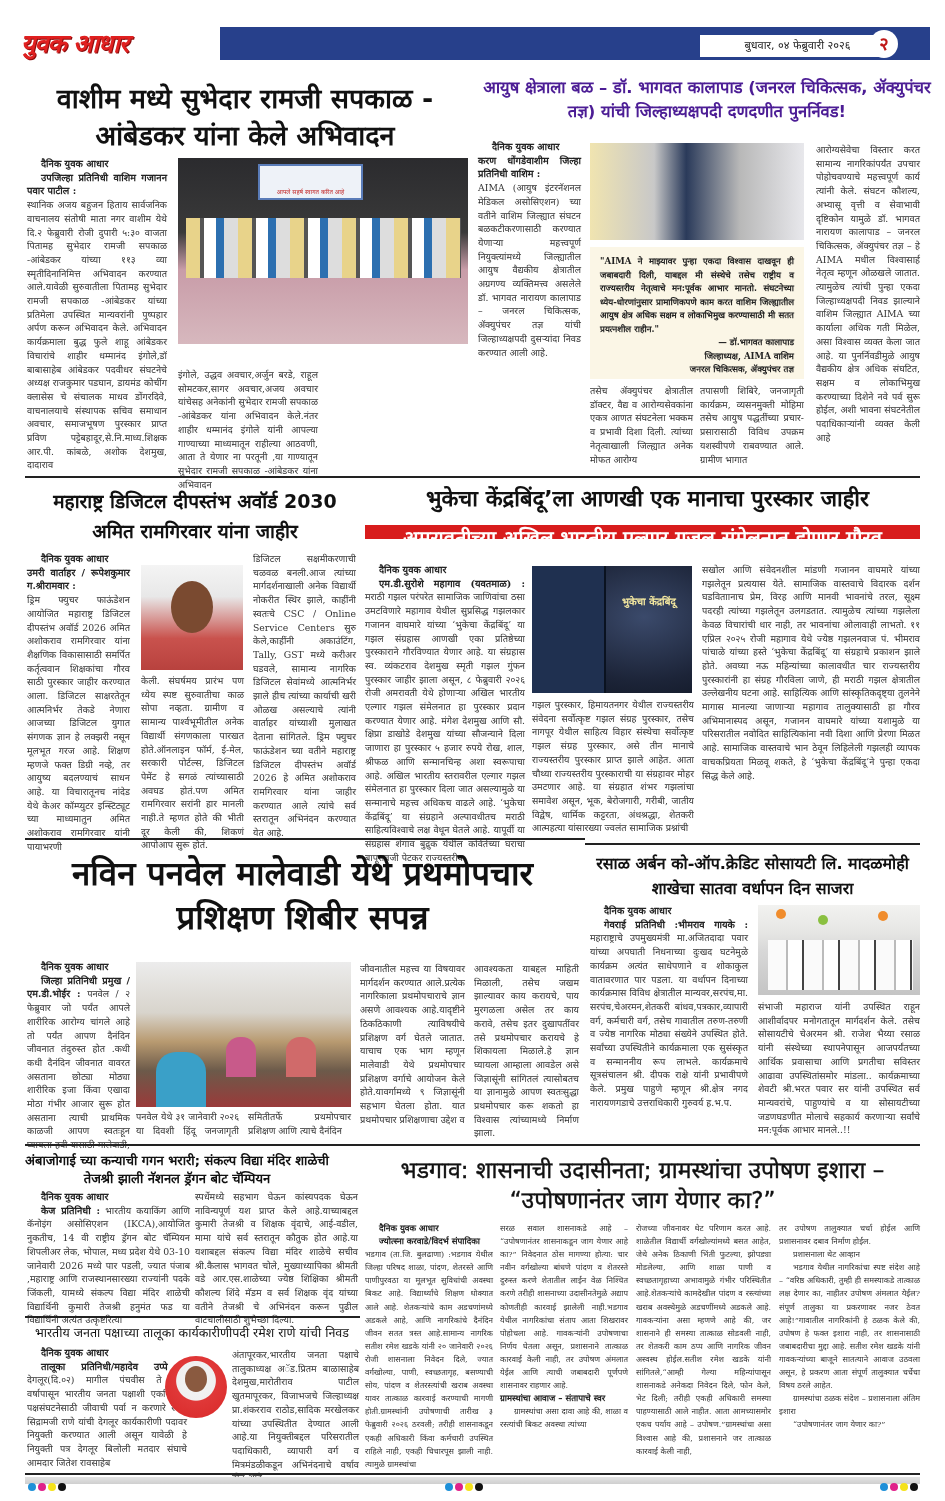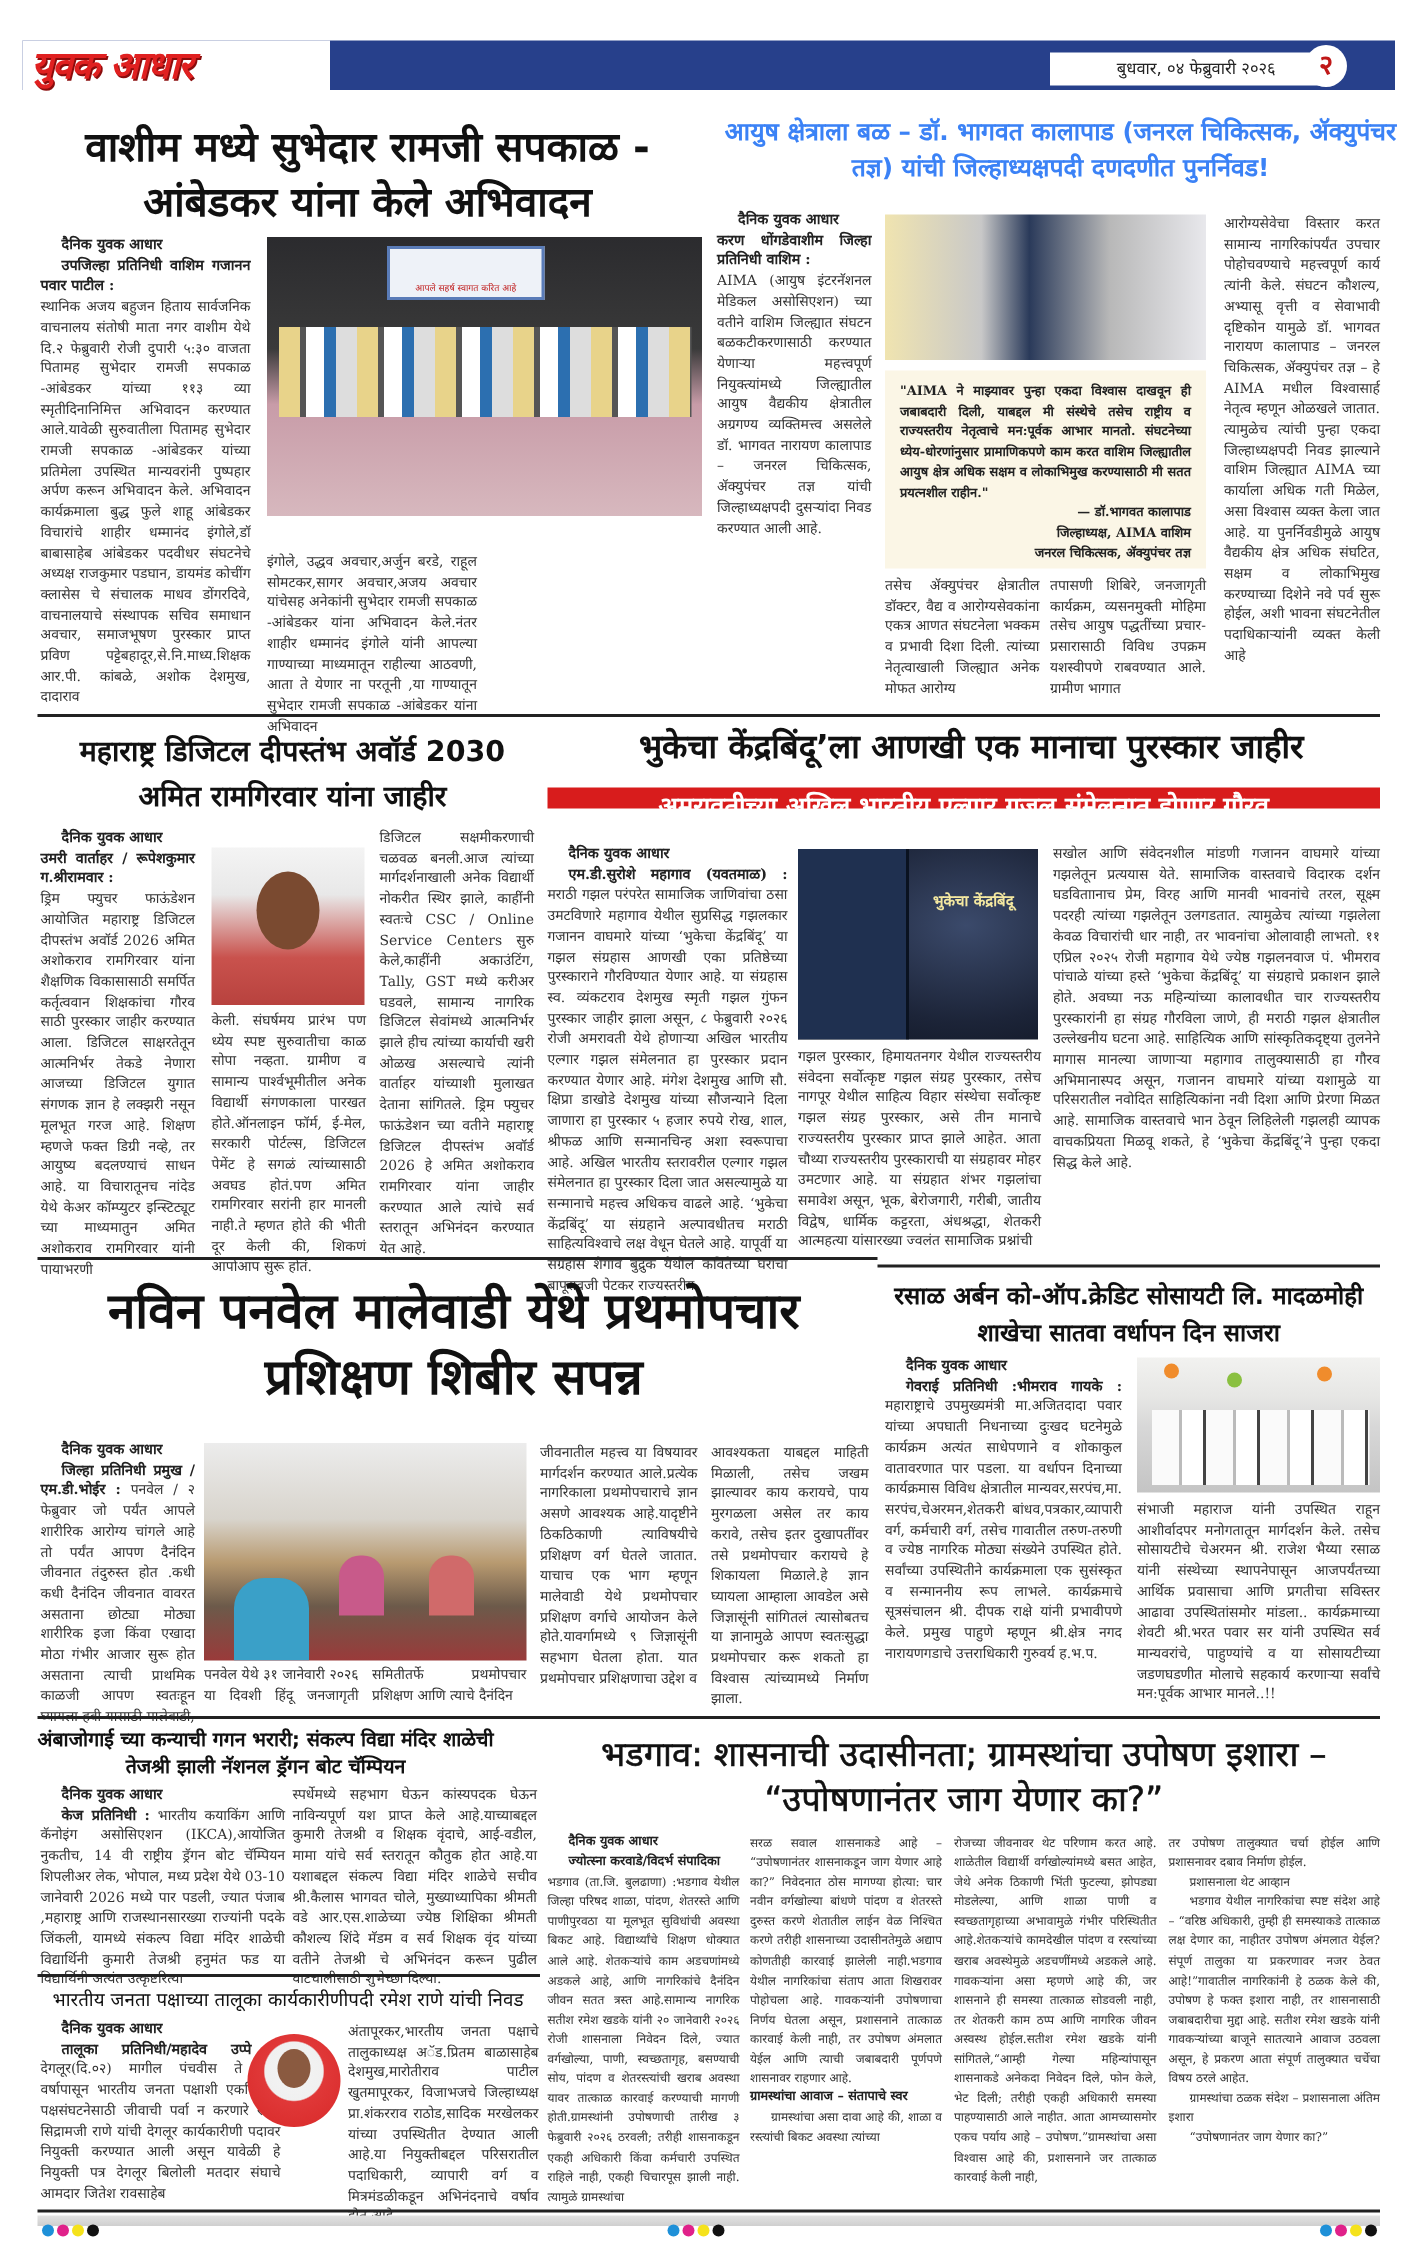--- a/index.html
+++ b/index.html
@@ -3,21 +3,21 @@
 <meta charset="utf-8">
 <style>
 *{box-sizing:border-box;margin:0;padding:0}
 body{width:945px;height:1501px;background:#fff;font-family:"DejaVu Serif",serif;color:#222;position:relative;overflow:hidden}
 .abs{position:absolute}
 .masthead{left:15px;top:27px;width:915px;height:33px;background:#27408b}
 .logo{left:15px;top:27px;width:205px;height:33px;background:#fff;color:#e02020;font-family:"DejaVu Sans",sans-serif;font-weight:bold;font-size:25px;line-height:33px;padding-left:6px;letter-spacing:-1px;font-style:italic;text-shadow:1px 1px 0 #8a0c0c}
 .datebox{left:700px;top:35px;width:195px;height:22px;background:#fff;font-size:11px;line-height:22px;text-align:center;font-family:"DejaVu Sans",sans-serif;color:#222;border-radius:0 12px 12px 0}
 .pagenum{left:870px;top:30px;width:28px;height:28px;border-radius:50%;background:#fff;color:#c01818;font-size:18px;font-weight:bold;text-align:center;line-height:28px;font-family:"DejaVu Sans",sans-serif}
 .hl{font-family:"DejaVu Sans",sans-serif;font-weight:bold;color:#111;text-align:center;line-height:1.2}
-.hl-red{color:#3b82f6}
+.hl-red{color:#4c1d95}
 .body{font-size:9.3px;line-height:13.7px;text-align:justify;color:#333}
 .body p{text-indent:14px}
 .byline{font-weight:bold;font-size:9.6px;color:#222}
 .rule{height:2px;background:#222}
 .photo{overflow:hidden}
 .quote{background:#fbf6e6;font-size:9.6px;line-height:14px;font-weight:bold;padding:8px 10px;color:#222}
 .quote .q-sign{text-align:right}
 .redbar{background:#d81c1c;color:#fff;font-family:"DejaVu Sans",sans-serif;font-weight:bold;text-align:center}
 .regmark{display:inline-block;width:8px;height:8px;border-radius:50%;margin-right:2px}
 .botbar{height:7px;background:linear-gradient(#e3e3e3,#cfcfcf)}
@@ -69,21 +69,21 @@
   <div class="byline">उमरी वार्ताहर / रूपेशकुमार ग.श्रीरामवार :</div>
   <div>ड्रिम फ्युचर फाऊंडेशन आयोजित महाराष्ट्र डिजिटल दीपस्तंभ अवॉर्ड 2026 अमित अशोकराव रामगिरवार यांना शैक्षणिक विकासासाठी समर्पित कर्तृत्ववान शिक्षकांचा गौरव साठी पुरस्कार जाहीर करण्यात आला. डिजिटल साक्षरतेतून आत्मनिर्भर तेकडे नेणारा आजच्या डिजिटल युगात संगणक ज्ञान हे लक्झरी नसून मूलभूत गरज आहे. शिक्षण म्हणजे फक्त डिग्री नव्हे, तर आयुष्य बदलण्याचं साधन आहे. या विचारातूनच नांदेड येथे केअर कॉम्प्युटर इन्स्टिट्यूट च्या माध्यमातुन अमित अशोकराव रामगिरवार यांनी पायाभरणी</div>
 </div>
 <div class="abs photo" style="left:141px;top:565px;width:102px;height:105px;background:linear-gradient(180deg,#f4f4f4 0%,#e8e8e8 30%,#c9524d 70%,#b8423e 100%)">
   <div style="position:absolute;left:30px;top:16px;width:42px;height:52px;border-radius:50%;background:#7a4a30"></div>
 </div>
 <div class="abs body" style="left:141px;top:674px;width:103px">केली. संघर्षमय प्रारंभ पण ध्येय स्पष्ट सुरुवातीचा काळ सोपा नव्हता. ग्रामीण व सामान्य पार्श्वभूमीतील अनेक विद्यार्थी संगणकाला पारखत होते.ऑनलाइन फॉर्म, ई-मेल, सरकारी पोर्टल्स, डिजिटल पेमेंट हे सगळं त्यांच्यासाठी अवघड होतं.पण अमित रामगिरवार सरांनी हार मानली नाही.ते म्हणत होते की भीती दूर केली की, शिकणं आपोआप सुरू होतं.</div>
 <div class="abs body" style="left:253px;top:552px;width:103px">डिजिटल सक्षमीकरणाची चळवळ बनली.आज त्यांच्या मार्गदर्शनाखाली अनेक विद्यार्थी नोकरीत स्थिर झाले, काहींनी स्वतःचे CSC / Online Service Centers सुरु केले,काहींनी अकाउंटिंग, Tally, GST मध्ये करीअर घडवले, सामान्य नागरिक डिजिटल सेवांमध्ये आत्मनिर्भर झाले हीच त्यांच्या कार्याची खरी ओळख असल्याचे त्यांनी वार्ताहर यांच्याशी मुलाखत देताना सांगितले. ड्रिम फ्युचर फाऊंडेशन च्या वतीने महाराष्ट्र डिजिटल दीपस्तंभ अवॉर्ड 2026 हे अमित अशोकराव रामगिरवार यांना जाहीर करण्यात आले त्यांचे सर्व स्तरातून अभिनंदन करण्यात येत आहे.</div>
 
 <div class="abs hl" style="left:370px;top:483px;width:555px;font-size:22px;line-height:32px">भुकेचा केंद्रबिंदू’ला आणखी एक मानाचा पुरस्कार जाहीर</div>
-<div class="abs redbar" style="left:365px;top:525px;width:555px;height:14px;font-size:17px;line-height:27px">अमरावतीच्या अखिल भारतीय एल्गार गजल संमेलनात होणार गौरव</div>
+<div class="abs redbar" style="left:365px;top:525px;width:555px;height:14px;font-size:20px;line-height:27px">अमरावतीच्या अखिल भारतीय एल्गार गजल संमेलनात होणार गौरव</div>
 <div class="abs body" style="left:365px;top:563px;width:160px">
   <div class="byline" style="text-indent:14px">दैनिक युवक आधार</div>
   <span class="byline" style="padding-left:14px">एम.डी.सुरोशे महागाव (यवतमाळ) :</span>
   <span>मराठी गझल परंपरेत सामाजिक जाणिवांचा ठसा उमटविणारे महागाव येथील सुप्रसिद्ध गझलकार गजानन वाघमारे यांच्या ‘भुकेचा केंद्रबिंदू’ या गझल संग्रहास आणखी एका प्रतिष्ठेच्या पुरस्काराने गौरविण्यात येणार आहे. या संग्रहास स्व. व्यंकटराव देशमुख स्मृती गझल गुंफन पुरस्कार जाहीर झाला असून, ८ फेब्रुवारी २०२६ रोजी अमरावती येथे होणाऱ्या अखिल भारतीय एल्गार गझल संमेलनात हा पुरस्कार प्रदान करण्यात येणार आहे. मंगेश देशमुख आणि सौ. क्षिप्रा डाखोडे देशमुख यांच्या सौजन्याने दिला जाणारा हा पुरस्कार ५ हजार रुपये रोख, शाल, श्रीफळ आणि सन्मानचिन्ह अशा स्वरूपाचा आहे. अखिल भारतीय स्तरावरील एल्गार गझल संमेलनात हा पुरस्कार दिला जात असल्यामुळे या सन्मानाचे महत्त्व अधिकच वाढले आहे. ‘भुकेचा केंद्रबिंदू’ या संग्रहाने अल्पावधीतच मराठी साहित्यविश्वाचे लक्ष वेधून घेतले आहे. यापूर्वी या संग्रहास शेगाव बुद्रुक येथील कवितेच्या घराचा बापूरावजी पेटकर राज्यस्तरीय</span>
 </div>
 <div class="abs photo" style="left:532px;top:566px;width:160px;height:127px;background:radial-gradient(ellipse at 70% 40%,#3b4a6b 0%,#1c2438 60%,#0e1420 100%)">
   <div style="position:absolute;left:0;top:0;width:74px;height:127px;background:#1f3050;border-right:2px solid #0a1220"></div>
   <div style="position:absolute;left:90px;top:30px;color:#f4e8a0;font-size:10px;font-weight:bold;font-family:'DejaVu Sans',sans-serif;line-height:12px;width:60px">भुकेचा केंद्रबिंदू</div>
 </div>
 <div class="abs body" style="left:532px;top:698px;width:162px">गझल पुरस्कार, हिमायतनगर येथील राज्यस्तरीय संवेदना सर्वोत्कृष्ट गझल संग्रह पुरस्कार, तसेच नागपूर येथील साहित्य विहार संस्थेचा सर्वोत्कृष्ट गझल संग्रह पुरस्कार, असे तीन मानाचे राज्यस्तरीय पुरस्कार प्राप्त झाले आहेत. आता चौथ्या राज्यस्तरीय पुरस्काराची या संग्रहावर मोहर उमटणार आहे. या संग्रहात शंभर गझलांचा समावेश असून, भूक, बेरोजगारी, गरीबी, जातीय विद्वेष, धार्मिक कट्टरता, अंधश्रद्धा, शेतकरी आत्महत्या यांसारख्या ज्वलंत सामाजिक प्रश्नांची</div>

